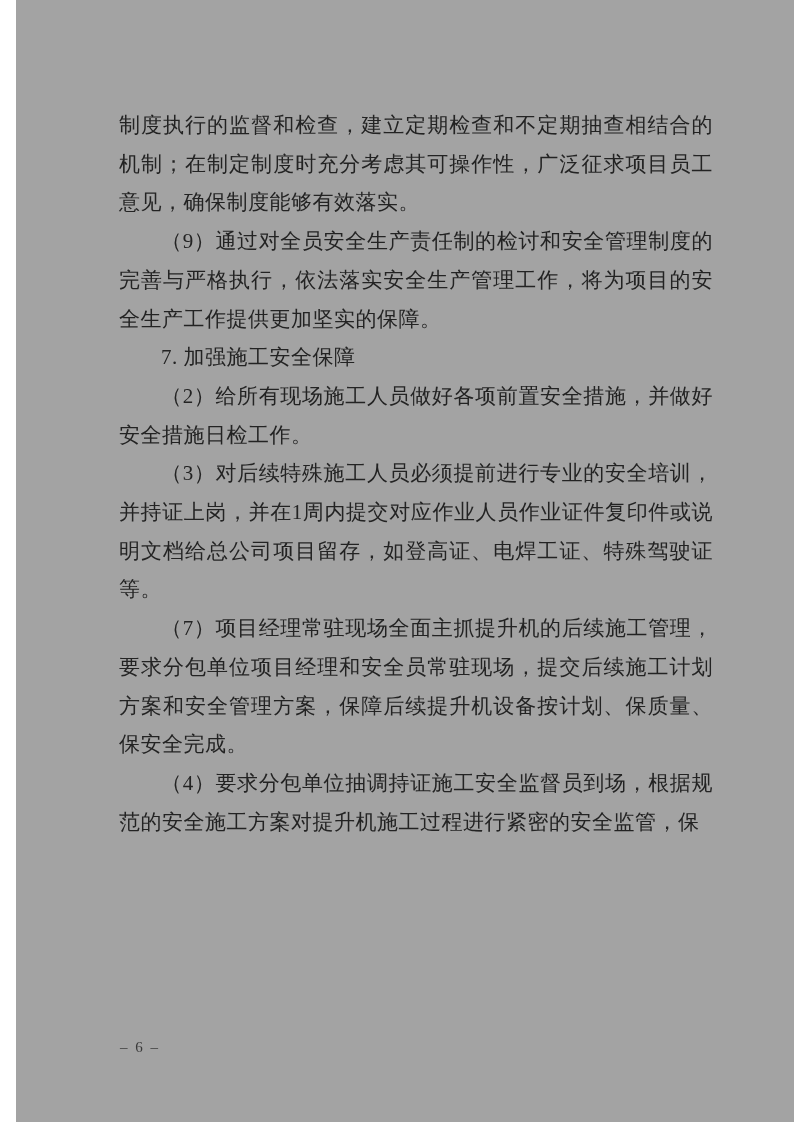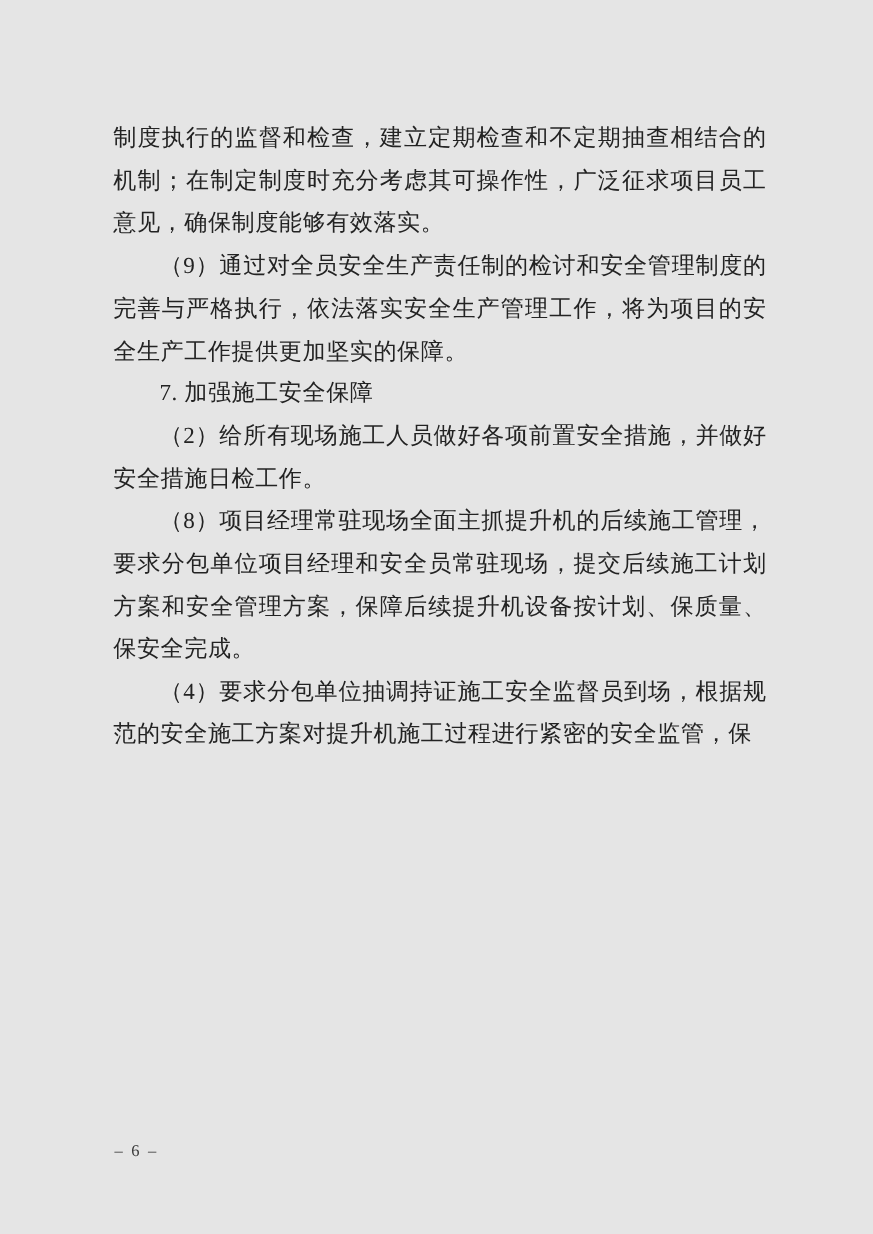--- a/index.html
+++ b/index.html
@@ -11,21 +11,22 @@
     width: 794px;
     height: 1122px;
     position: relative;
     overflow: hidden;
     font-family: "Liberation Serif", serif;
     color: #232323;
   }
   .page {
     position: absolute;
     inset: 0;
-    background: #e5e5e5;
+    background: #a3a3a3;
+    margin-left: 16px;
   }
   .content {
     position: absolute;
     left: 103px;
     top: 106px;
     width: 594px;
   }
   .para {
     margin: 0;
     font-size: 21px;
@@ -57,22 +58,23 @@
 
       <p class="para flush">制度执行的监督和检查，建立定期检查和不定期抽查相结合的机制；在制定制度时充分考虑其可操作性，广泛征求项目员工意见，确保制度能够有效落实。</p>
 
       <p class="para indent">（9）通过对全员安全生产责任制的检讨和安全管理制度的完善与严格执行，依法落实安全生产管理工作，将为项目的安全生产工作提供更加坚实的保障。</p>
 
       <p class="para indent">7. 加强施工安全保障</p>
 
 
       <p class="para indent">（2）给所有现场施工人员做好各项前置安全措施，并做好安全措施日检工作。</p>
 
+      <p class="para indent">（3）对后续特殊施工人员必须提前进行专业的安全培训，并持证上岗，并在1周内提交对应作业人员作业证件复印件或说明文档给总公司项目留存，如登高证、电焊工证、特殊驾驶证等。</p>
 
-      <p class="para indent">（8）项目经理常驻现场全面主抓提升机的后续施工管理，要求分包单位项目经理和安全员常驻现场，提交后续施工计划方案和安全管理方案，保障后续提升机设备按计划、保质量、保安全完成。</p>
+      <p class="para indent">（7）项目经理常驻现场全面主抓提升机的后续施工管理，要求分包单位项目经理和安全员常驻现场，提交后续施工计划方案和安全管理方案，保障后续提升机设备按计划、保质量、保安全完成。</p>
 
       <p class="para indent">（4）要求分包单位抽调持证施工安全监督员到场，根据规范的安全施工方案对提升机施工过程进行紧密的安全监管，保</p>
     </main>
 
   <footer class="page-footer">
     <span>– 6 –</span>
   </footer>
 
 </div>
 

